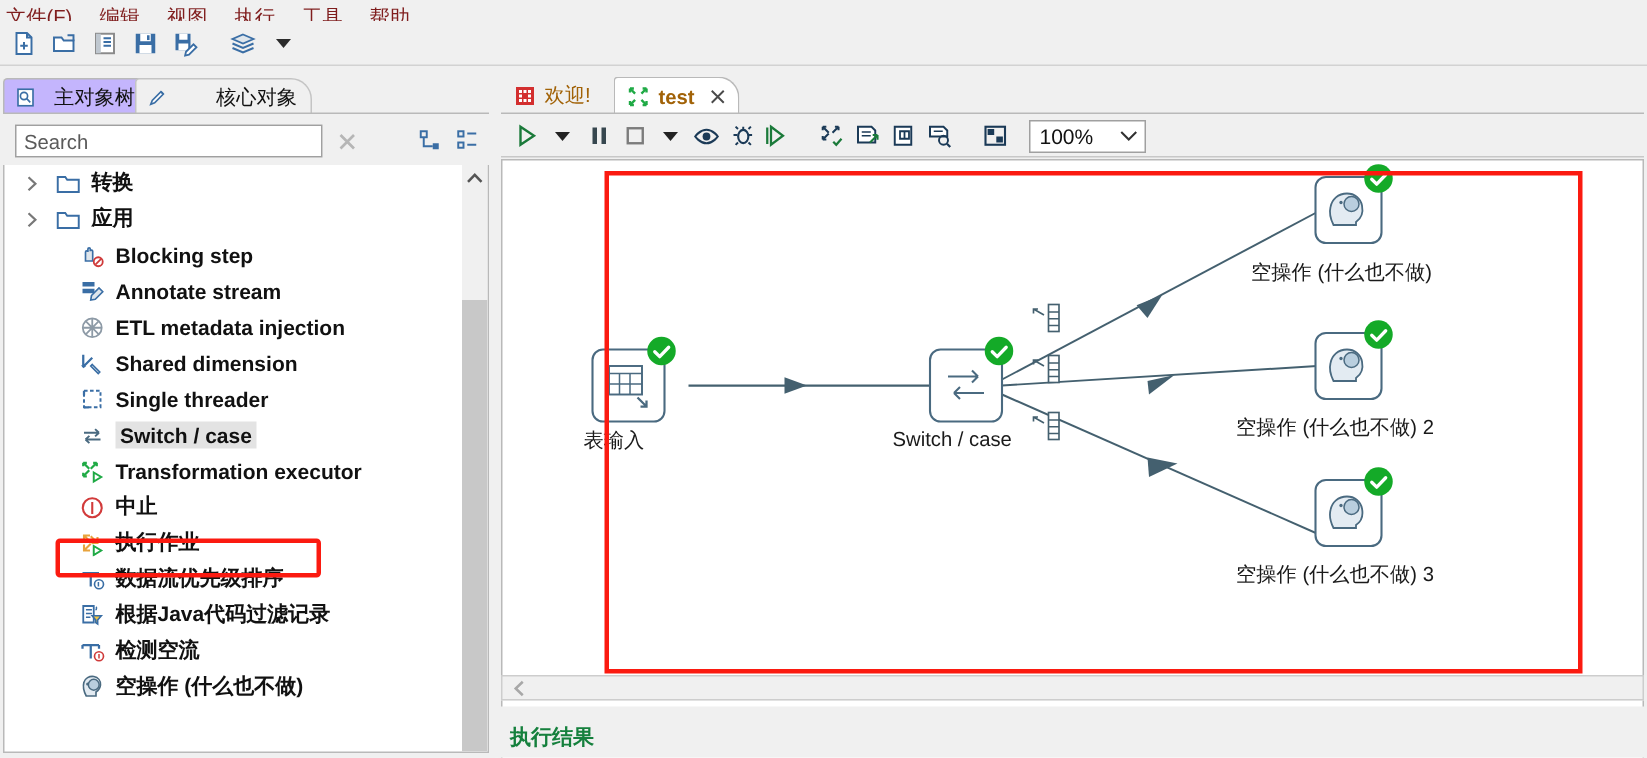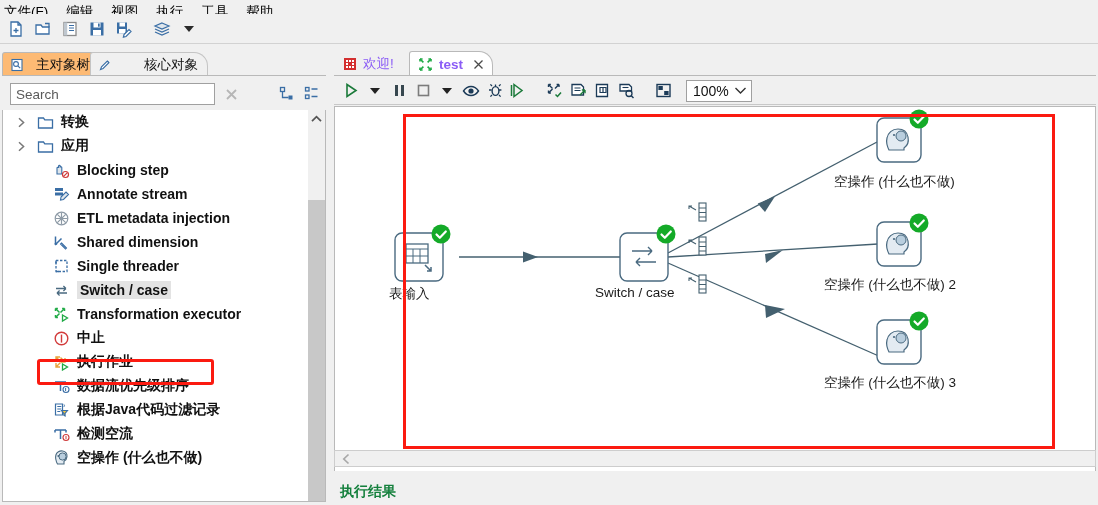--- a/index.html
+++ b/index.html
@@ -13,21 +13,21 @@
   }
   #app { position: relative; width: 1098px; height: 505px; background:#f0f0f0; }
 
   
   .menubar {
     position:absolute; left:0; top:0; width:1098px; height:14px;
     background:#f0f0f0; overflow:hidden;
     display:flex; align-items:flex-end; gap:18px; padding-left:4px;
   }
   .menubar .mi {
-    font-size:13.5px; color:#000000; line-height:13px;
+    font-size:13.5px; color:#7f1d1d; line-height:13px;
     white-space:nowrap; position:relative; top:4px;
   }
 
   
   .toolbar {
     position:absolute; left:0; top:14px; width:1098px; height:30px;
     background:#f0f0f0; border-bottom:1px solid #d2d2d2;
     display:flex; align-items:center; padding-left:4px; gap:3px;
   }
   .tbtn {
@@ -46,21 +46,21 @@
     background:#f0f0f0;
   }
   .tabstrip {
     position:absolute; left:2px; top:6px; width:326px; height:24px;
   }
   .ltab {
     position:absolute; top:0; height:24px;
     display:flex; align-items:center; gap:5px;
     padding:0 9px 0 7px; font-size:13.5px; color:#111; white-space:nowrap;
   }
-  .ltab.sel { background:#fdba74; border:1px solid #b9b9b9; border-bottom:none;
+  .ltab.sel { background:#c4b5fd; border:1px solid #b9b9b9; border-bottom:none;
               border-radius:3px 3px 0 0;gap:12px; }
   .ltab.unsel { background:#f0f0f0; border:1px solid #c4c4c4; border-bottom:none;
                 border-radius:3px 14px 0 0;gap:32px; }
   .tabline { position:absolute; left:2px; top:29px; width:324px; height:1px; background:#b9b9b9; }
 
   .searchrow {
     position:absolute; left:10px; top:36px; width:312px; height:24px;
     display:flex; align-items:center; gap:6px;
   }
   .searchbox {
@@ -99,36 +99,36 @@
     pointer-events:none;
   }
 
   
   .rightpanel {
     position:absolute; left:332px; top:46px; width:766px; height:459px; background:#f0f0f0;
   }
   .rtabstrip { position:absolute; left:2px; top:5px; height:25px; width:762px; }
   .rtab {
     position:absolute; top:0; height:25px; display:flex; align-items:center; gap:6px;
-    padding:0 8px; font-size:13.5px; color:#8b5cf6; white-space:nowrap;
+    padding:0 8px; font-size:13.5px; color:#a16207; white-space:nowrap;
   }
   .rtab.sel { background:#ffffff; border:1px solid #b9b9b9; border-bottom:none;
               border-radius:3px 14px 0 0; font-weight:bold; }
   .rtab.unsel { background:#f0f0f0; border:1px solid transparent; }
   .rtabline { position:absolute; left:2px; top:29px; width:762px; height:1px; background:#b9b9b9; }
 
   .ctoolbar {
     position:absolute; left:2px; top:31px; width:762px; height:28px;
     background:#f0f0f0; display:flex; align-items:center; gap:2px; padding-left:6px;
     border-bottom:1px solid #c8c8c8;
   }
   .cbtn { width:22px; height:22px; display:flex; align-items:center; justify-content:center; }
   .csep { width:10px; }
   .zoombox {
-    width:66px; height:22px; margin-left:10px; background:#fff; border:1px solid #a0a0a0;
+    width:78px; height:22px; margin-left:10px; background:#fff; border:1px solid #a0a0a0;
     display:flex; align-items:center; justify-content:space-between; padding:0 4px 0 6px;
     font-size:14px; color:#111;
   }
 
   .canvas {
     position:absolute; left:2px; top:60px; width:762px; height:404px;
     background:#ffffff; border:1px solid #b9b9b9; overflow:hidden;
   }
   .canvas-red {
     position:absolute; left:68px; top:7px; width:652px; height:335px;

